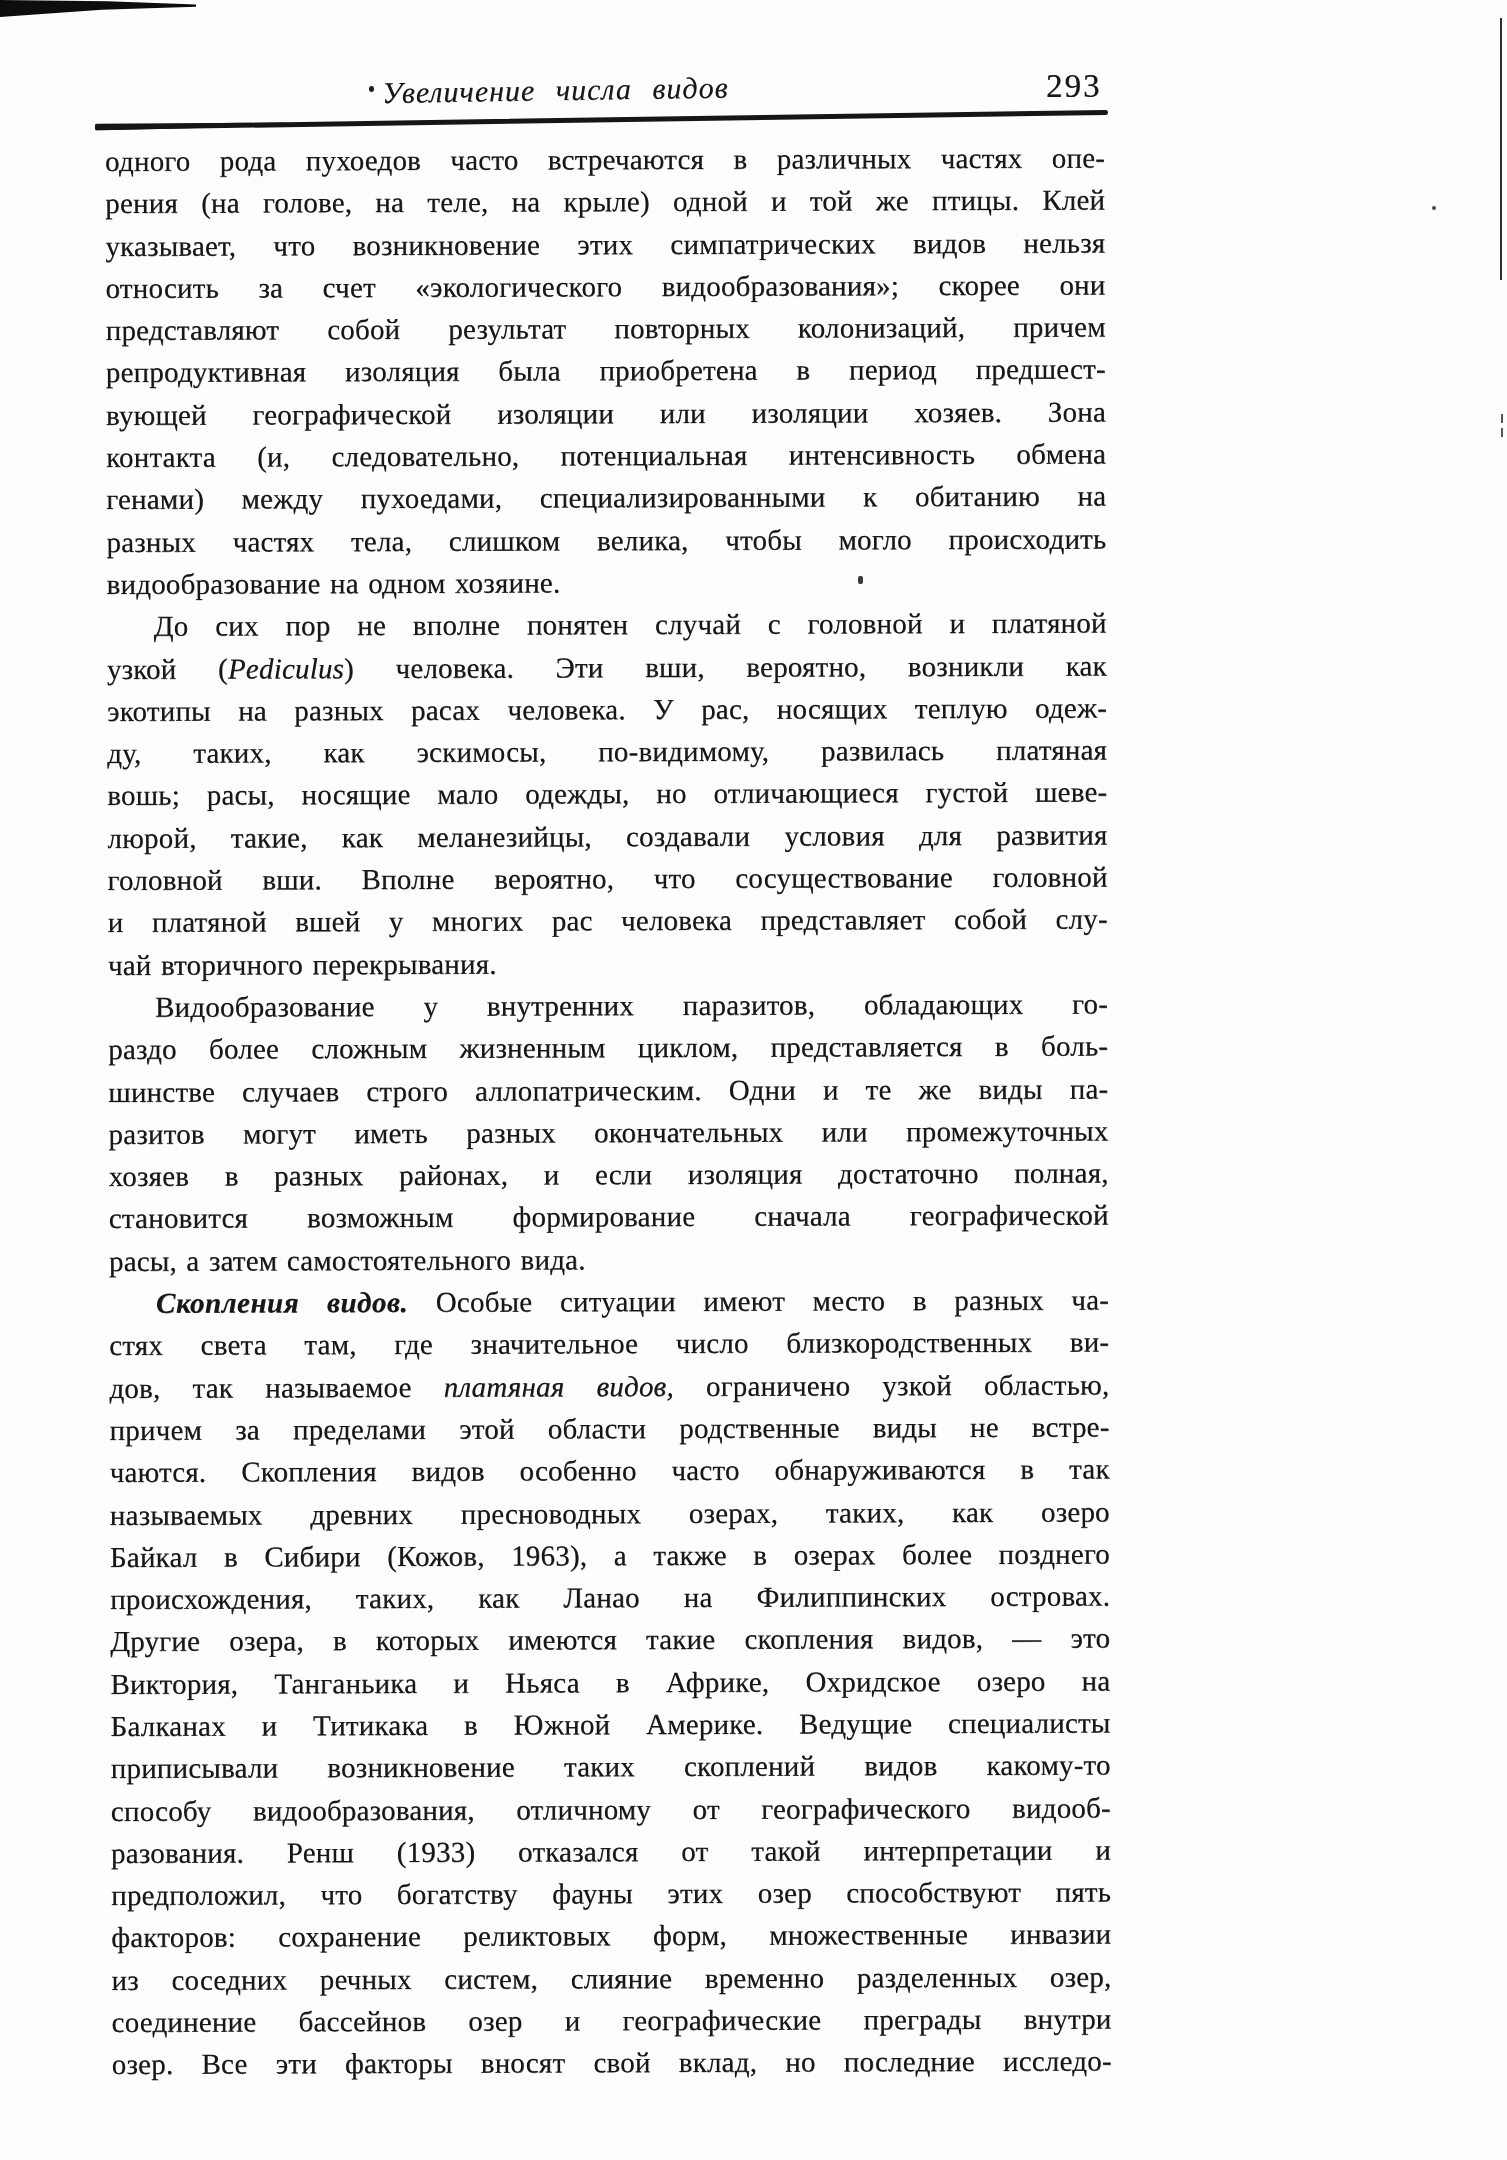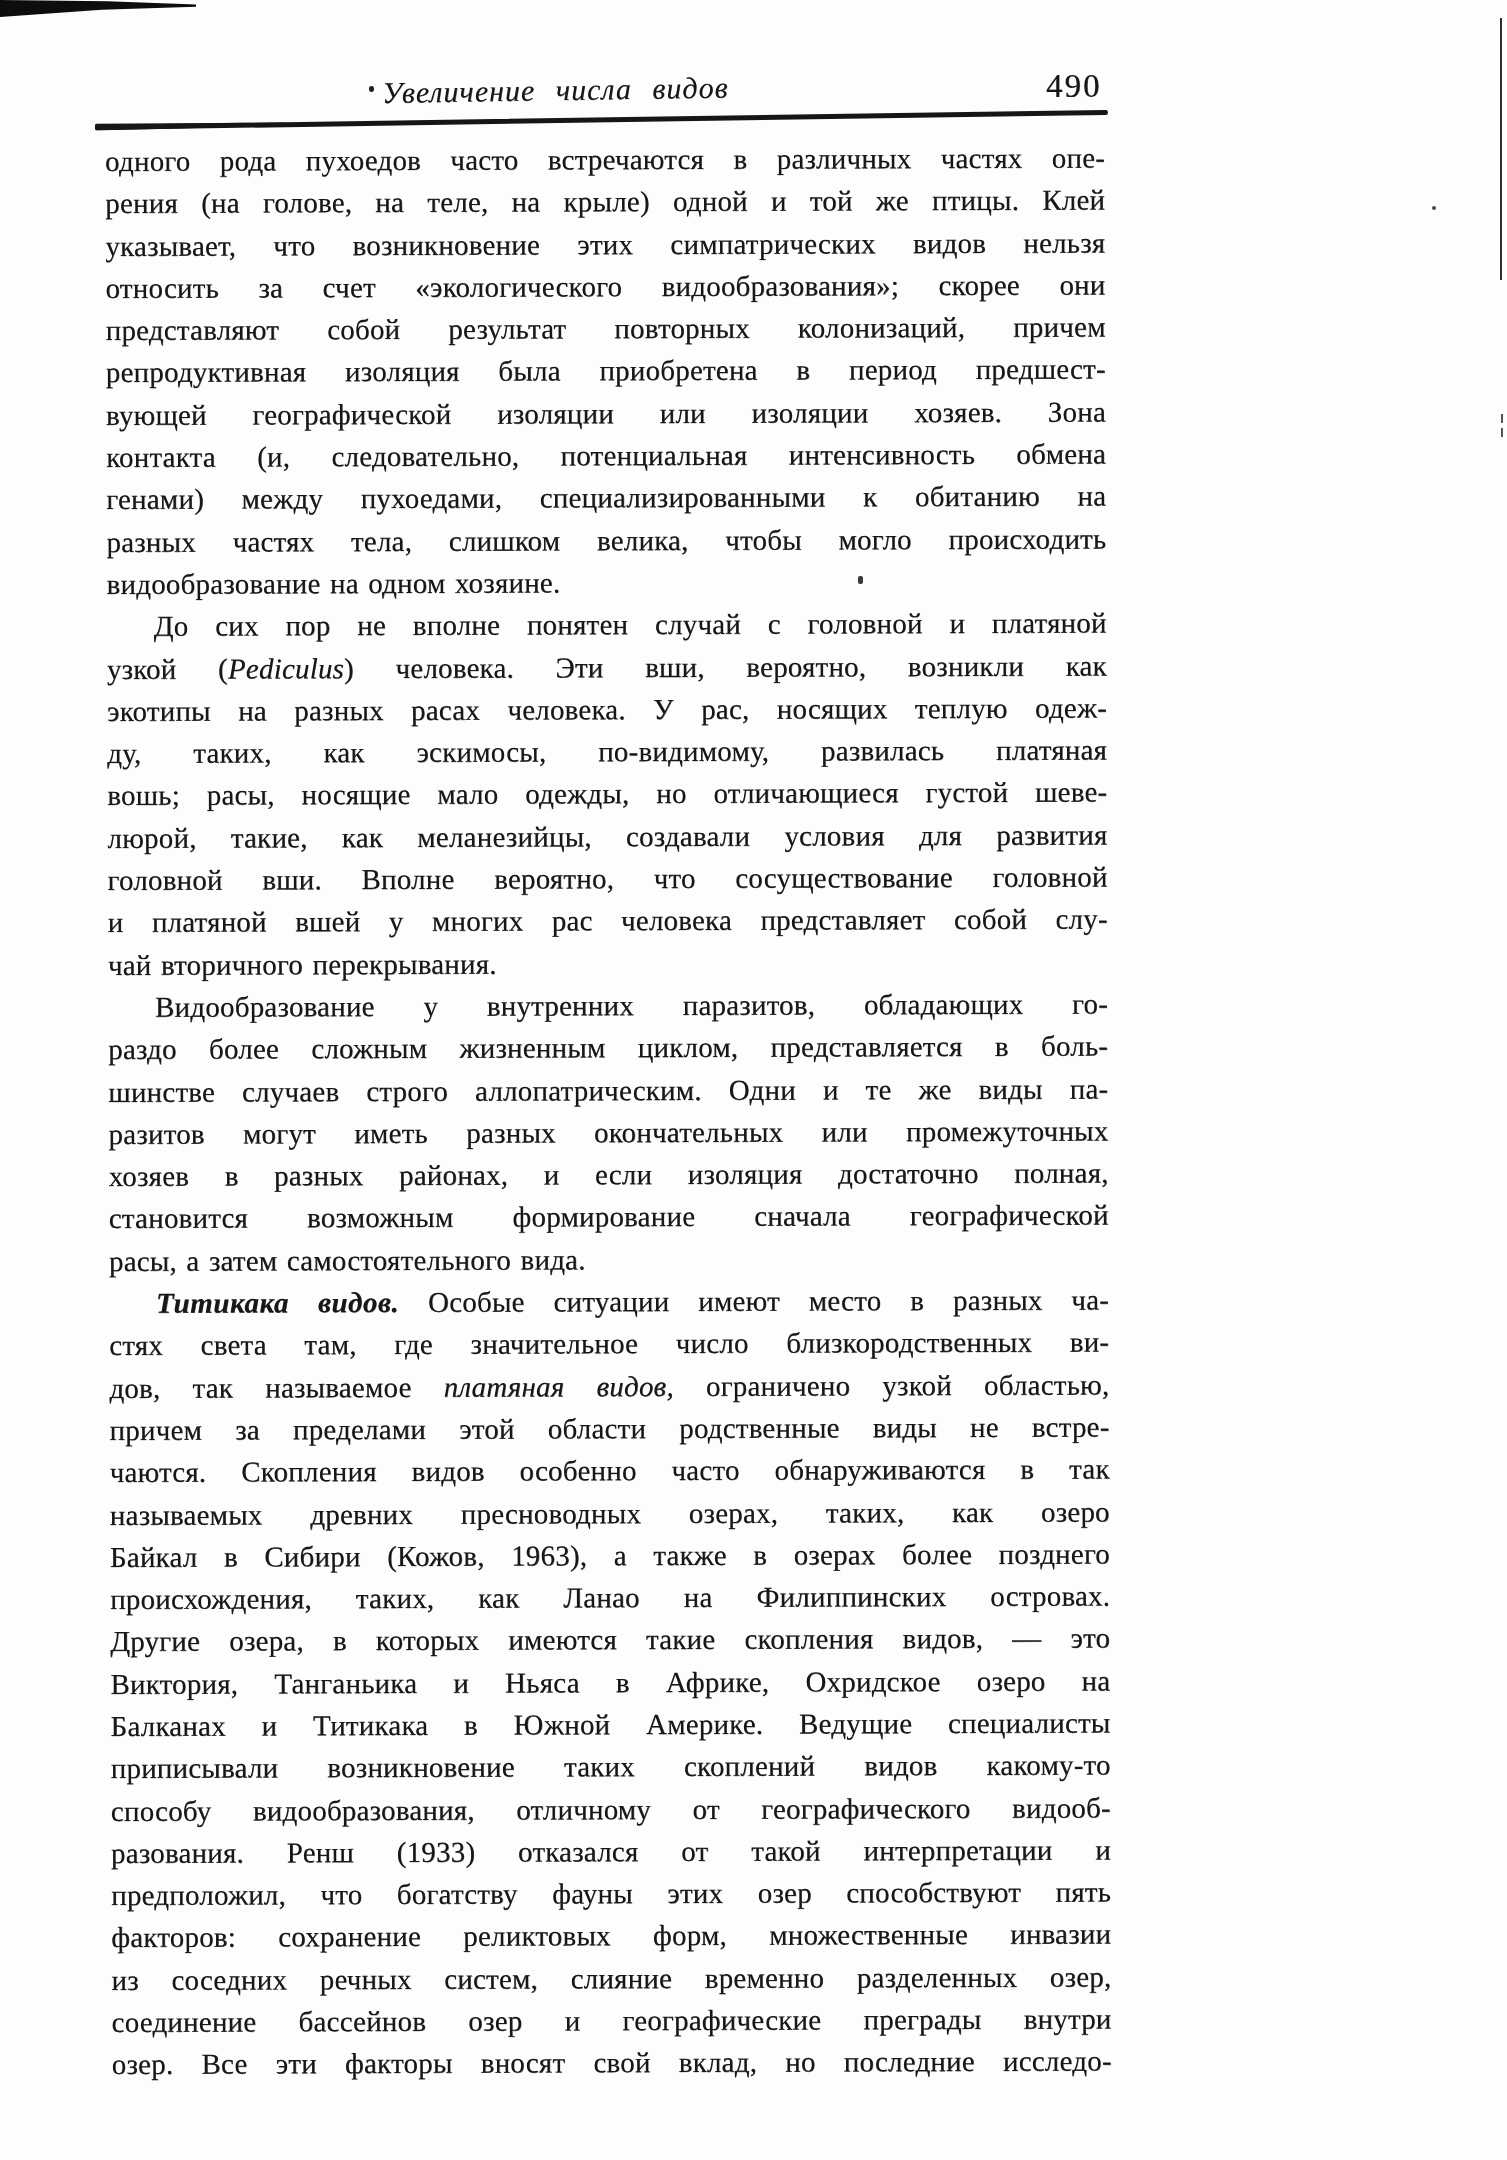--- a/index.html
+++ b/index.html
@@ -91,21 +91,21 @@
 
   <div class="artifact wedge-top-left"></div>
   <div class="artifact vline-right"></div>
   <div class="artifact dash-right-1"></div>
   <div class="artifact dash-right-2"></div>
   <div class="artifact dot-header"></div>
   <div class="artifact dot-mid-right"></div>
   <div class="artifact speck-line15"></div>
 
   <div class="running-title">Увеличение числа видов</div>
-  <div class="page-number">490</div>
+  <div class="page-number">293</div>
   <div class="header-rule"></div>
 
   <div class="text-body">
       <div class="para">
         <div class="line"><span>одного рода пухоедов часто встречаются в различных частях опе-</span></div>
         <div class="line"><span>рения (на голове, на теле, на крыле) одной и той же птицы. Клей</span></div>
         <div class="line"><span>указывает, что возникновение этих симпатрических видов нельзя</span></div>
         <div class="line"><span>относить за счет «экологического видообразования»; скорее они</span></div>
         <div class="line"><span>представляют собой результат повторных колонизаций, причем</span></div>
         <div class="line"><span>репродуктивная изоляция была приобретена в период предшест-</span></div>
@@ -129,21 +129,21 @@
       <div class="para indent">
         <div class="line"><span>Видообразование у внутренних паразитов, обладающих го-</span></div>
         <div class="line"><span>раздо более сложным жизненным циклом, представляется в боль-</span></div>
         <div class="line"><span>шинстве случаев строго аллопатрическим. Одни и те же виды па-</span></div>
         <div class="line"><span>разитов могут иметь разных окончательных или промежуточных</span></div>
         <div class="line"><span>хозяев в разных районах, и если изоляция достаточно полная,</span></div>
         <div class="line"><span>становится возможным формирование сначала географической</span></div>
         <div class="line short"><span>расы, а затем самостоятельного вида.</span></div>
       </div>
       <div class="para indent">
-        <div class="line"><span class="bold-italic">Титикака видов.</span><span> Особые ситуации имеют место в разных ча-</span></div>
+        <div class="line"><span class="bold-italic">Скопления видов.</span><span> Особые ситуации имеют место в разных ча-</span></div>
         <div class="line"><span>стях света там, где значительное число близкородственных ви-</span></div>
         <div class="line"><span>дов, так называемое </span><span class="italic">платяная видов,</span><span> ограничено узкой областью,</span></div>
         <div class="line"><span>причем за пределами этой области родственные виды не встре-</span></div>
         <div class="line"><span>чаются. Скопления видов особенно часто обнаруживаются в так</span></div>
         <div class="line"><span>называемых древних пресноводных озерах, таких, как озеро</span></div>
         <div class="line"><span>Байкал в Сибири (Кожов, 1963), а также в озерах более позднего</span></div>
         <div class="line"><span>происхождения, таких, как Ланао на Филиппинских островах.</span></div>
         <div class="line"><span>Другие озера, в которых имеются такие скопления видов, — это</span></div>
         <div class="line"><span>Виктория, Танганьика и Ньяса в Африке, Охридское озеро на</span></div>
         <div class="line"><span>Балканах и Титикака в Южной Америке. Ведущие специалисты</span></div>

